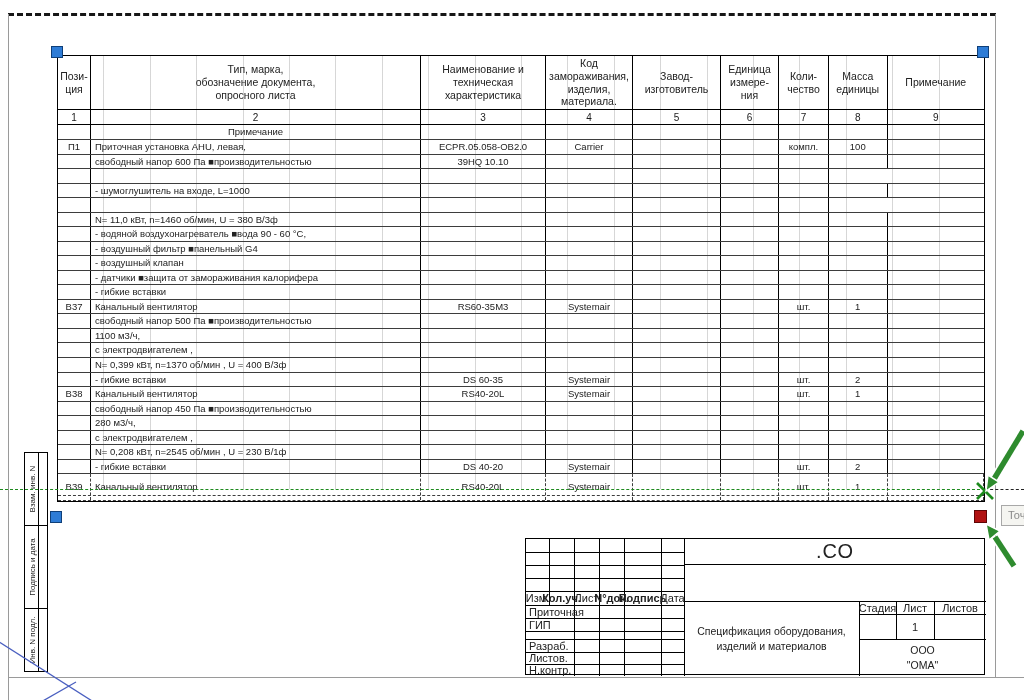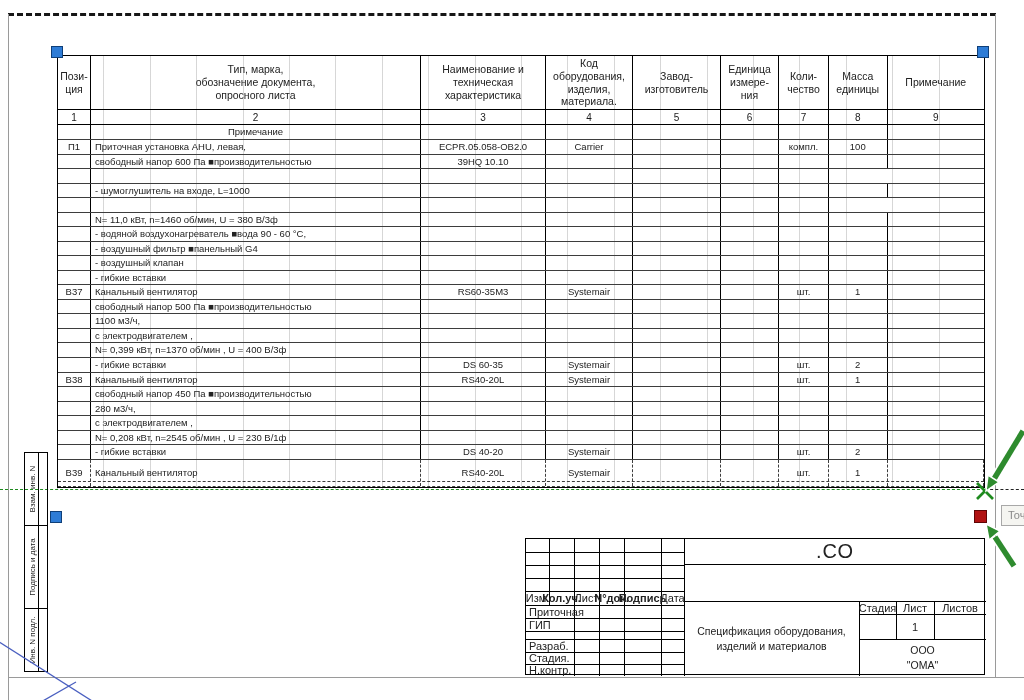--- a/index.html
+++ b/index.html
@@ -92,21 +92,21 @@
 
   <div class="abs" id="spec-table">
     <div class="grid9 hrow" id="header-row">
         <div class="hcell">Пози-
 ция</div>
         <div class="hcell">Тип, марка,
 обозначение документа,
 опросного листа</div>
         <div class="hcell">Наименование и техническая характеристика</div>
         <div class="hcell">Код
-оборудования,
+замораживания,
 изделия,
 материала.</div>
         <div class="hcell">Завод-
 изготовитель</div>
         <div class="hcell">Единица
 измере-
 ния</div>
         <div class="hcell">Коли-
 чество</div>
         <div class="hcell">Масса
@@ -228,20 +228,31 @@
           <div class="cc center"></div>
           <div class="cc center"></div>
           <div class="cc center"></div>
           <div class="cc center"></div>
           <div class="cc center"></div>
           <div class="cc center"></div>
           <div class="cc center"></div>
         </div>
         <div class="grid9 trow" style="height: 14.54px;">
           <div class="cc center"></div>
+          <div class="cc left">- датчики ■защита от замораживания калорифера</div>
+          <div class="cc center"></div>
+          <div class="cc center"></div>
+          <div class="cc center"></div>
+          <div class="cc center"></div>
+          <div class="cc center"></div>
+          <div class="cc center"></div>
+          <div class="cc center"></div>
+        </div>
+        <div class="grid9 trow" style="height: 14.54px;">
+          <div class="cc center"></div>
           <div class="cc left">- гибкие вставки</div>
           <div class="cc center"></div>
           <div class="cc center"></div>
           <div class="cc center"></div>
           <div class="cc center"></div>
           <div class="cc center"></div>
           <div class="cc center"></div>
           <div class="cc center"></div>
         </div>
         <div class="grid9 trow" style="height: 14.54px;">
@@ -439,21 +450,21 @@
     <div class="tb-text" style="left:0;top:52px;width:23px;height:14px">Изм.</div>
     <div class="tb-text bold" style="left:23px;top:52px;width:25px;height:14px">Кол.уч.</div>
     <div class="tb-text" style="left:48px;top:52px;width:25px;height:14px">Лист</div>
     <div class="tb-text bold" style="left:73px;top:52px;width:25px;height:14px">N°док.</div>
     <div class="tb-text bold" style="left:98px;top:52px;width:37px;height:14px">Подпись</div>
     <div class="tb-text" style="left:135px;top:52px;width:23px;height:14px">Дата</div>
 
     <div class="tb-text tb-left" style="left:0;top:66px;width:48px;height:13px">Приточная</div>
     <div class="tb-text tb-left" style="left:0;top:79px;width:48px;height:13px">ГИП</div>
     <div class="tb-text tb-left" style="left:0;top:100px;width:48px;height:13px">Разраб.</div>
-    <div class="tb-text tb-left" style="left:0;top:113px;width:48px;height:12px">Стадия.</div>
+    <div class="tb-text tb-left" style="left:0;top:113px;width:48px;height:12px">Листов.</div>
     <div class="tb-text tb-left" style="left:0;top:125px;width:48px;height:12px">Н.контр.</div>
 
     <div class="tb-text ml" id="tb-title" style="left:158px;top:62px;width:175px;height:75px">Спецификация оборудования,
 изделий и материалов</div>
     <div class="tb-text" id="tb-code" style="left:158px;top:0;width:302px;height:25px">.СО</div>
     <div class="tb-text" style="left:333px;top:62px;width:37px;height:13px">Стадия</div>
     <div class="tb-text" style="left:370px;top:62px;width:38px;height:13px">Лист</div>
     <div class="tb-text" style="left:408px;top:62px;width:52px;height:13px">Листов</div>
     <div class="tb-text" id="tb-sheetnum" style="left:370px;top:75px;width:38px;height:25px">1</div>
     <div class="tb-text ml" id="tb-company" style="left:333px;top:100px;width:127px;height:37px">ООО

